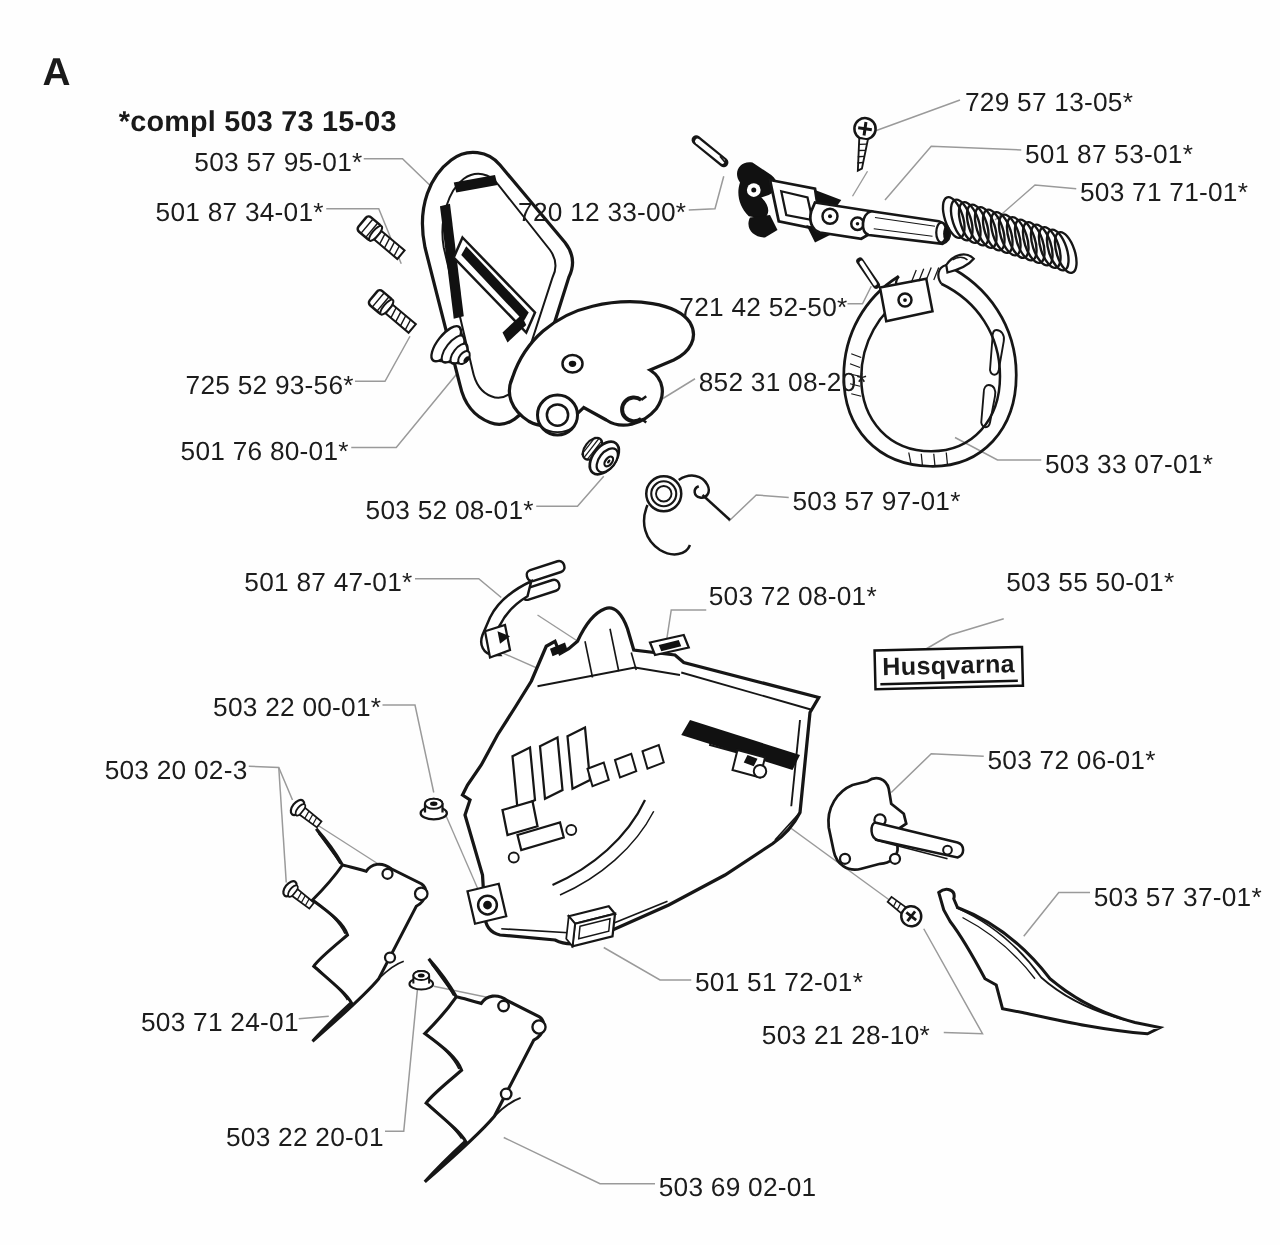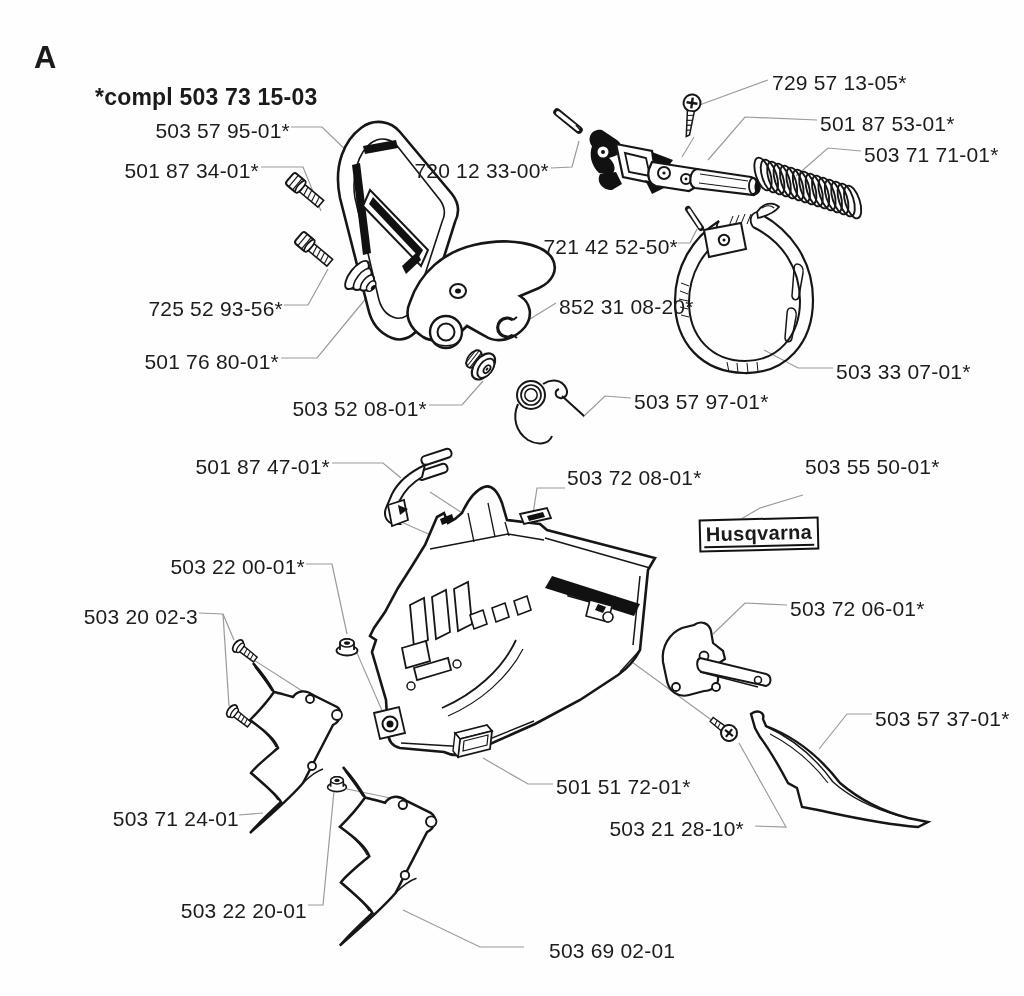--- a/index.html
+++ b/index.html
@@ -390,18 +390,18 @@
   <div class="lbl" style="left:567px;top:466px">503 72 08-01*</div>
   <div class="lbl" style="left:805px;top:455px">503 55 50-01*</div>
   <div class="lbl" style="right:719px;top:555px">503 22 00-01*</div>
   <div class="lbl" style="right:826px;top:605px">503 20 02-3</div>
   <div class="lbl" style="left:790px;top:597px">503 72 06-01*</div>
   <div class="lbl" style="left:875px;top:707px">503 57 37-01*</div>
   <div class="lbl" style="left:556px;top:775px">501 51 72-01*</div>
   <div class="lbl" style="right:785px;top:807px">503 71 24-01</div>
   <div class="lbl" style="right:280px;top:817px">503 21 28-10*</div>
   <div class="lbl" style="right:717px;top:899px">503 22 20-01</div>
-  <div class="lbl" style="left:549px;top:939px">503 69 02-01</div>
+  <div class="lbl" style="left:527px;top:939px">503 69 02-01</div>
 
   <div class="plate">
     <span class="brand">Husqvarna</span>
   </div>
 </div>
 
 </body></html>

